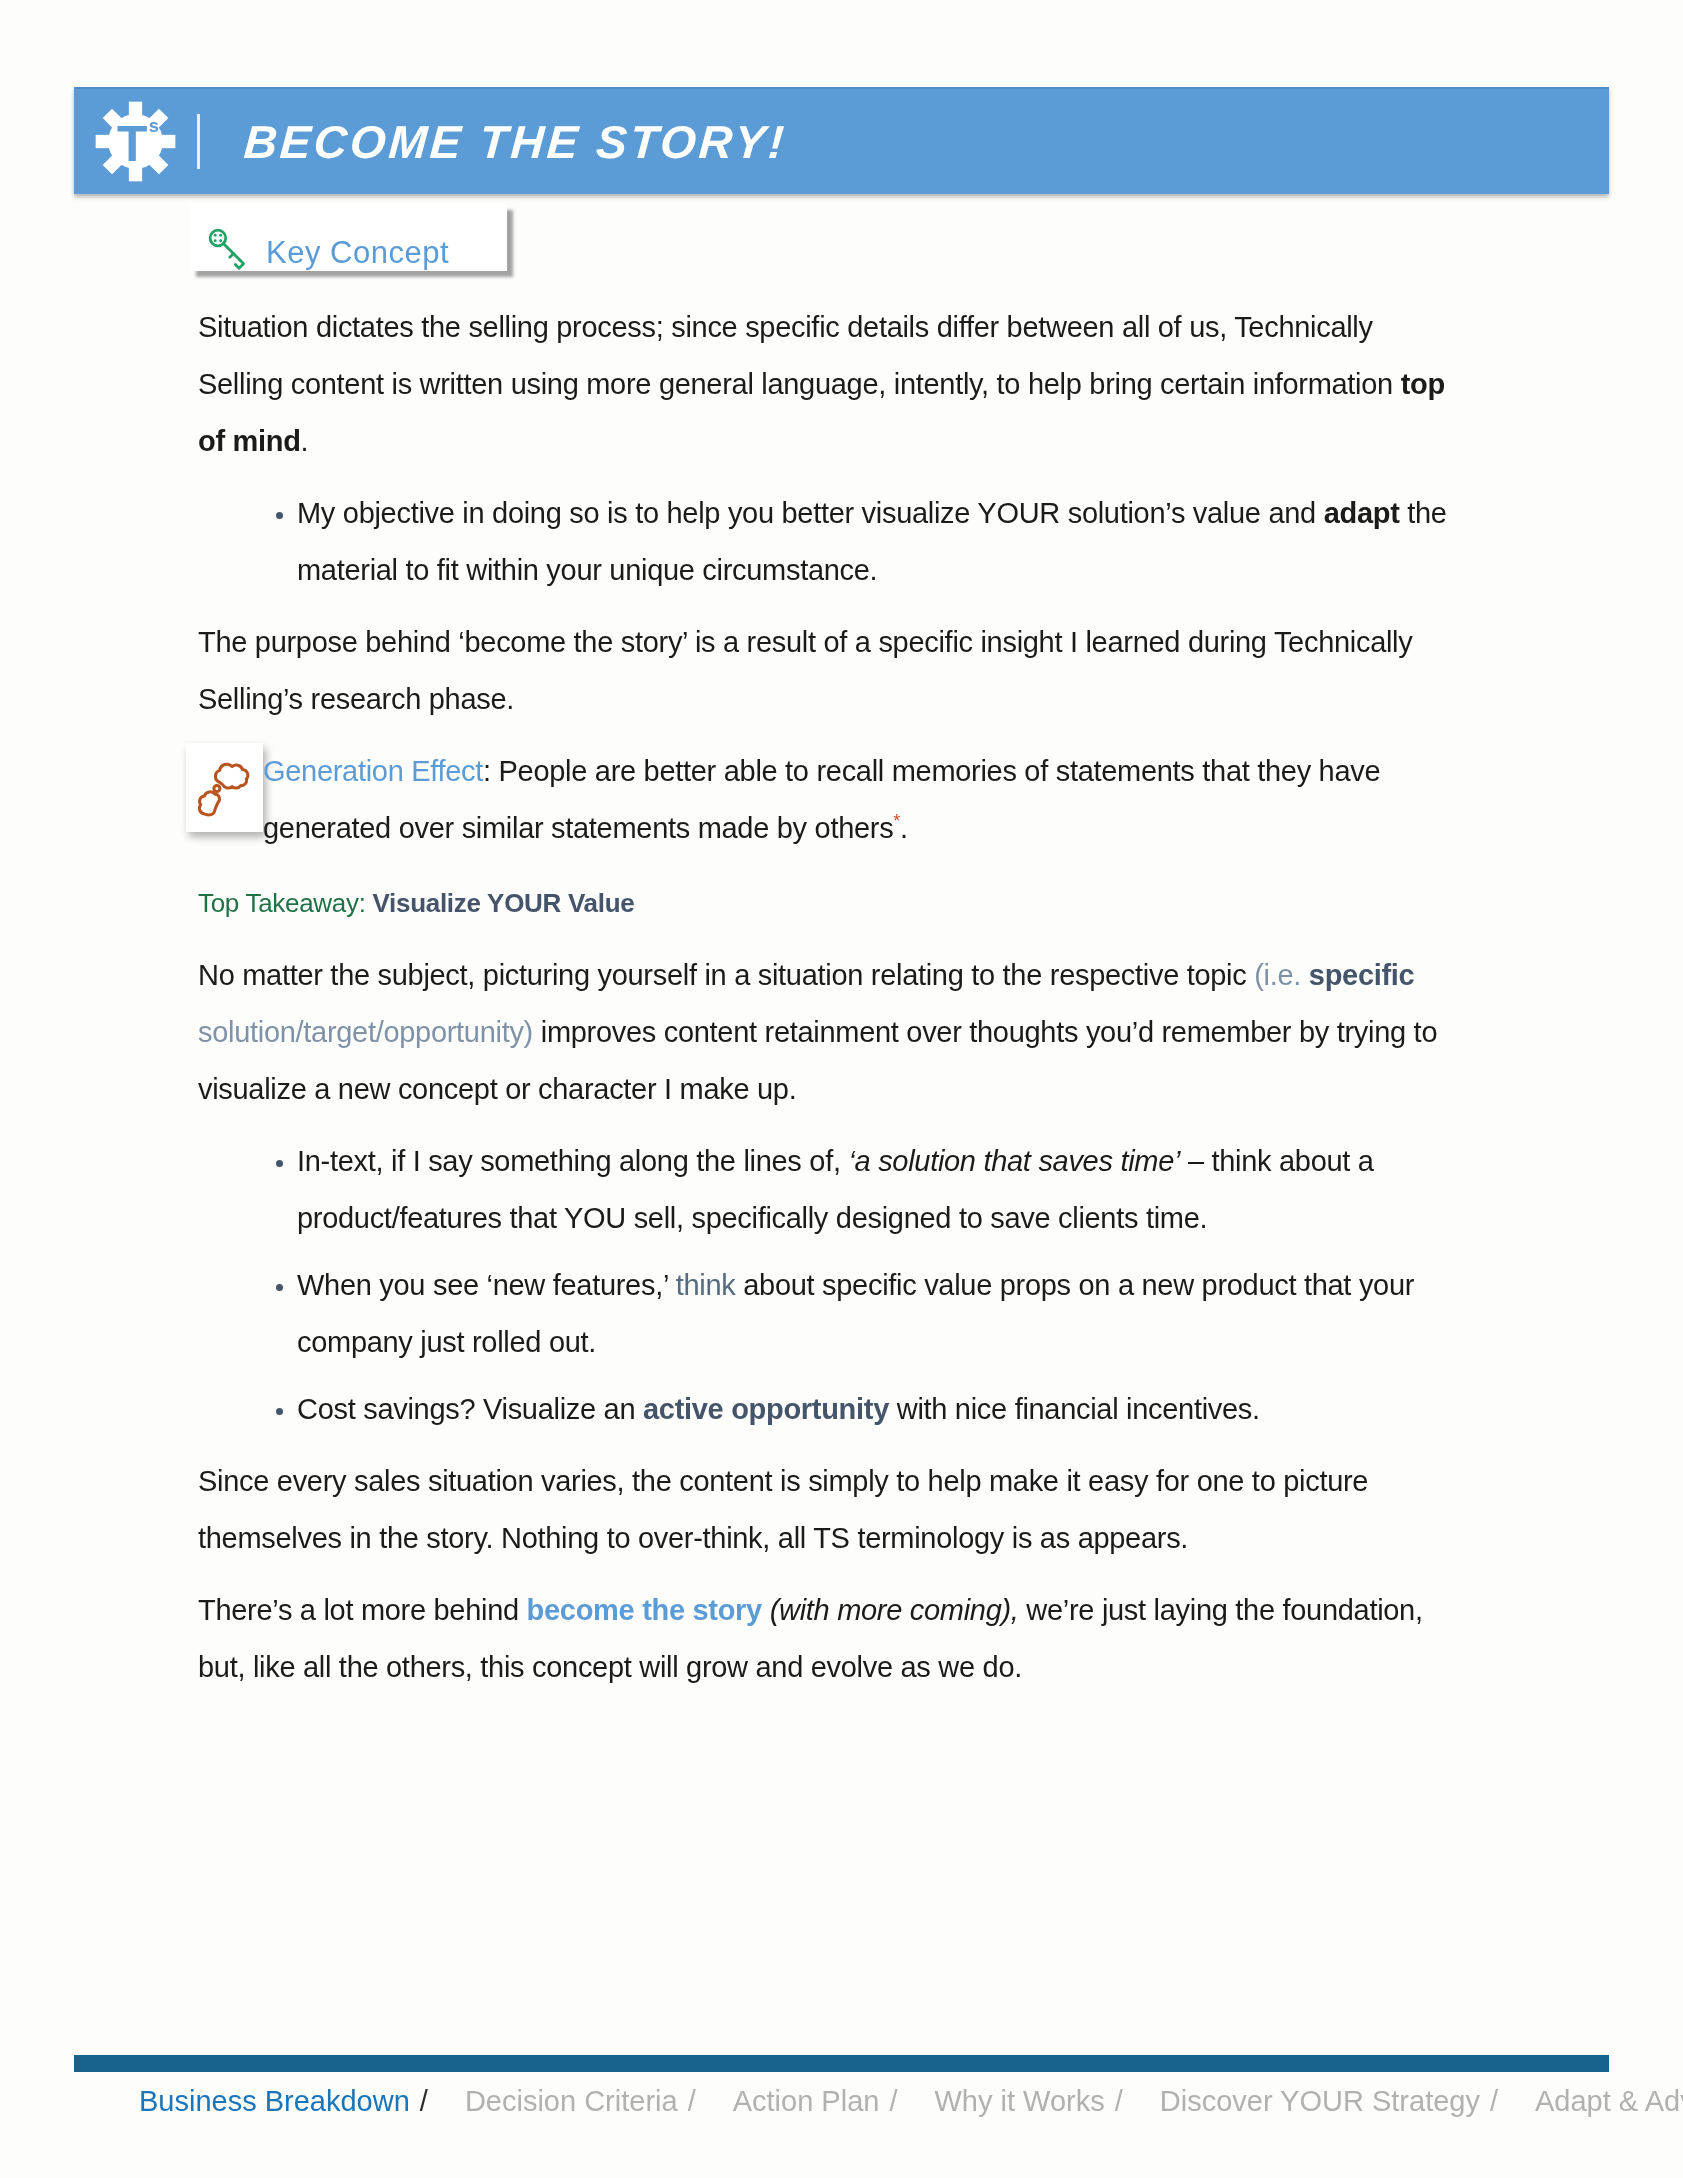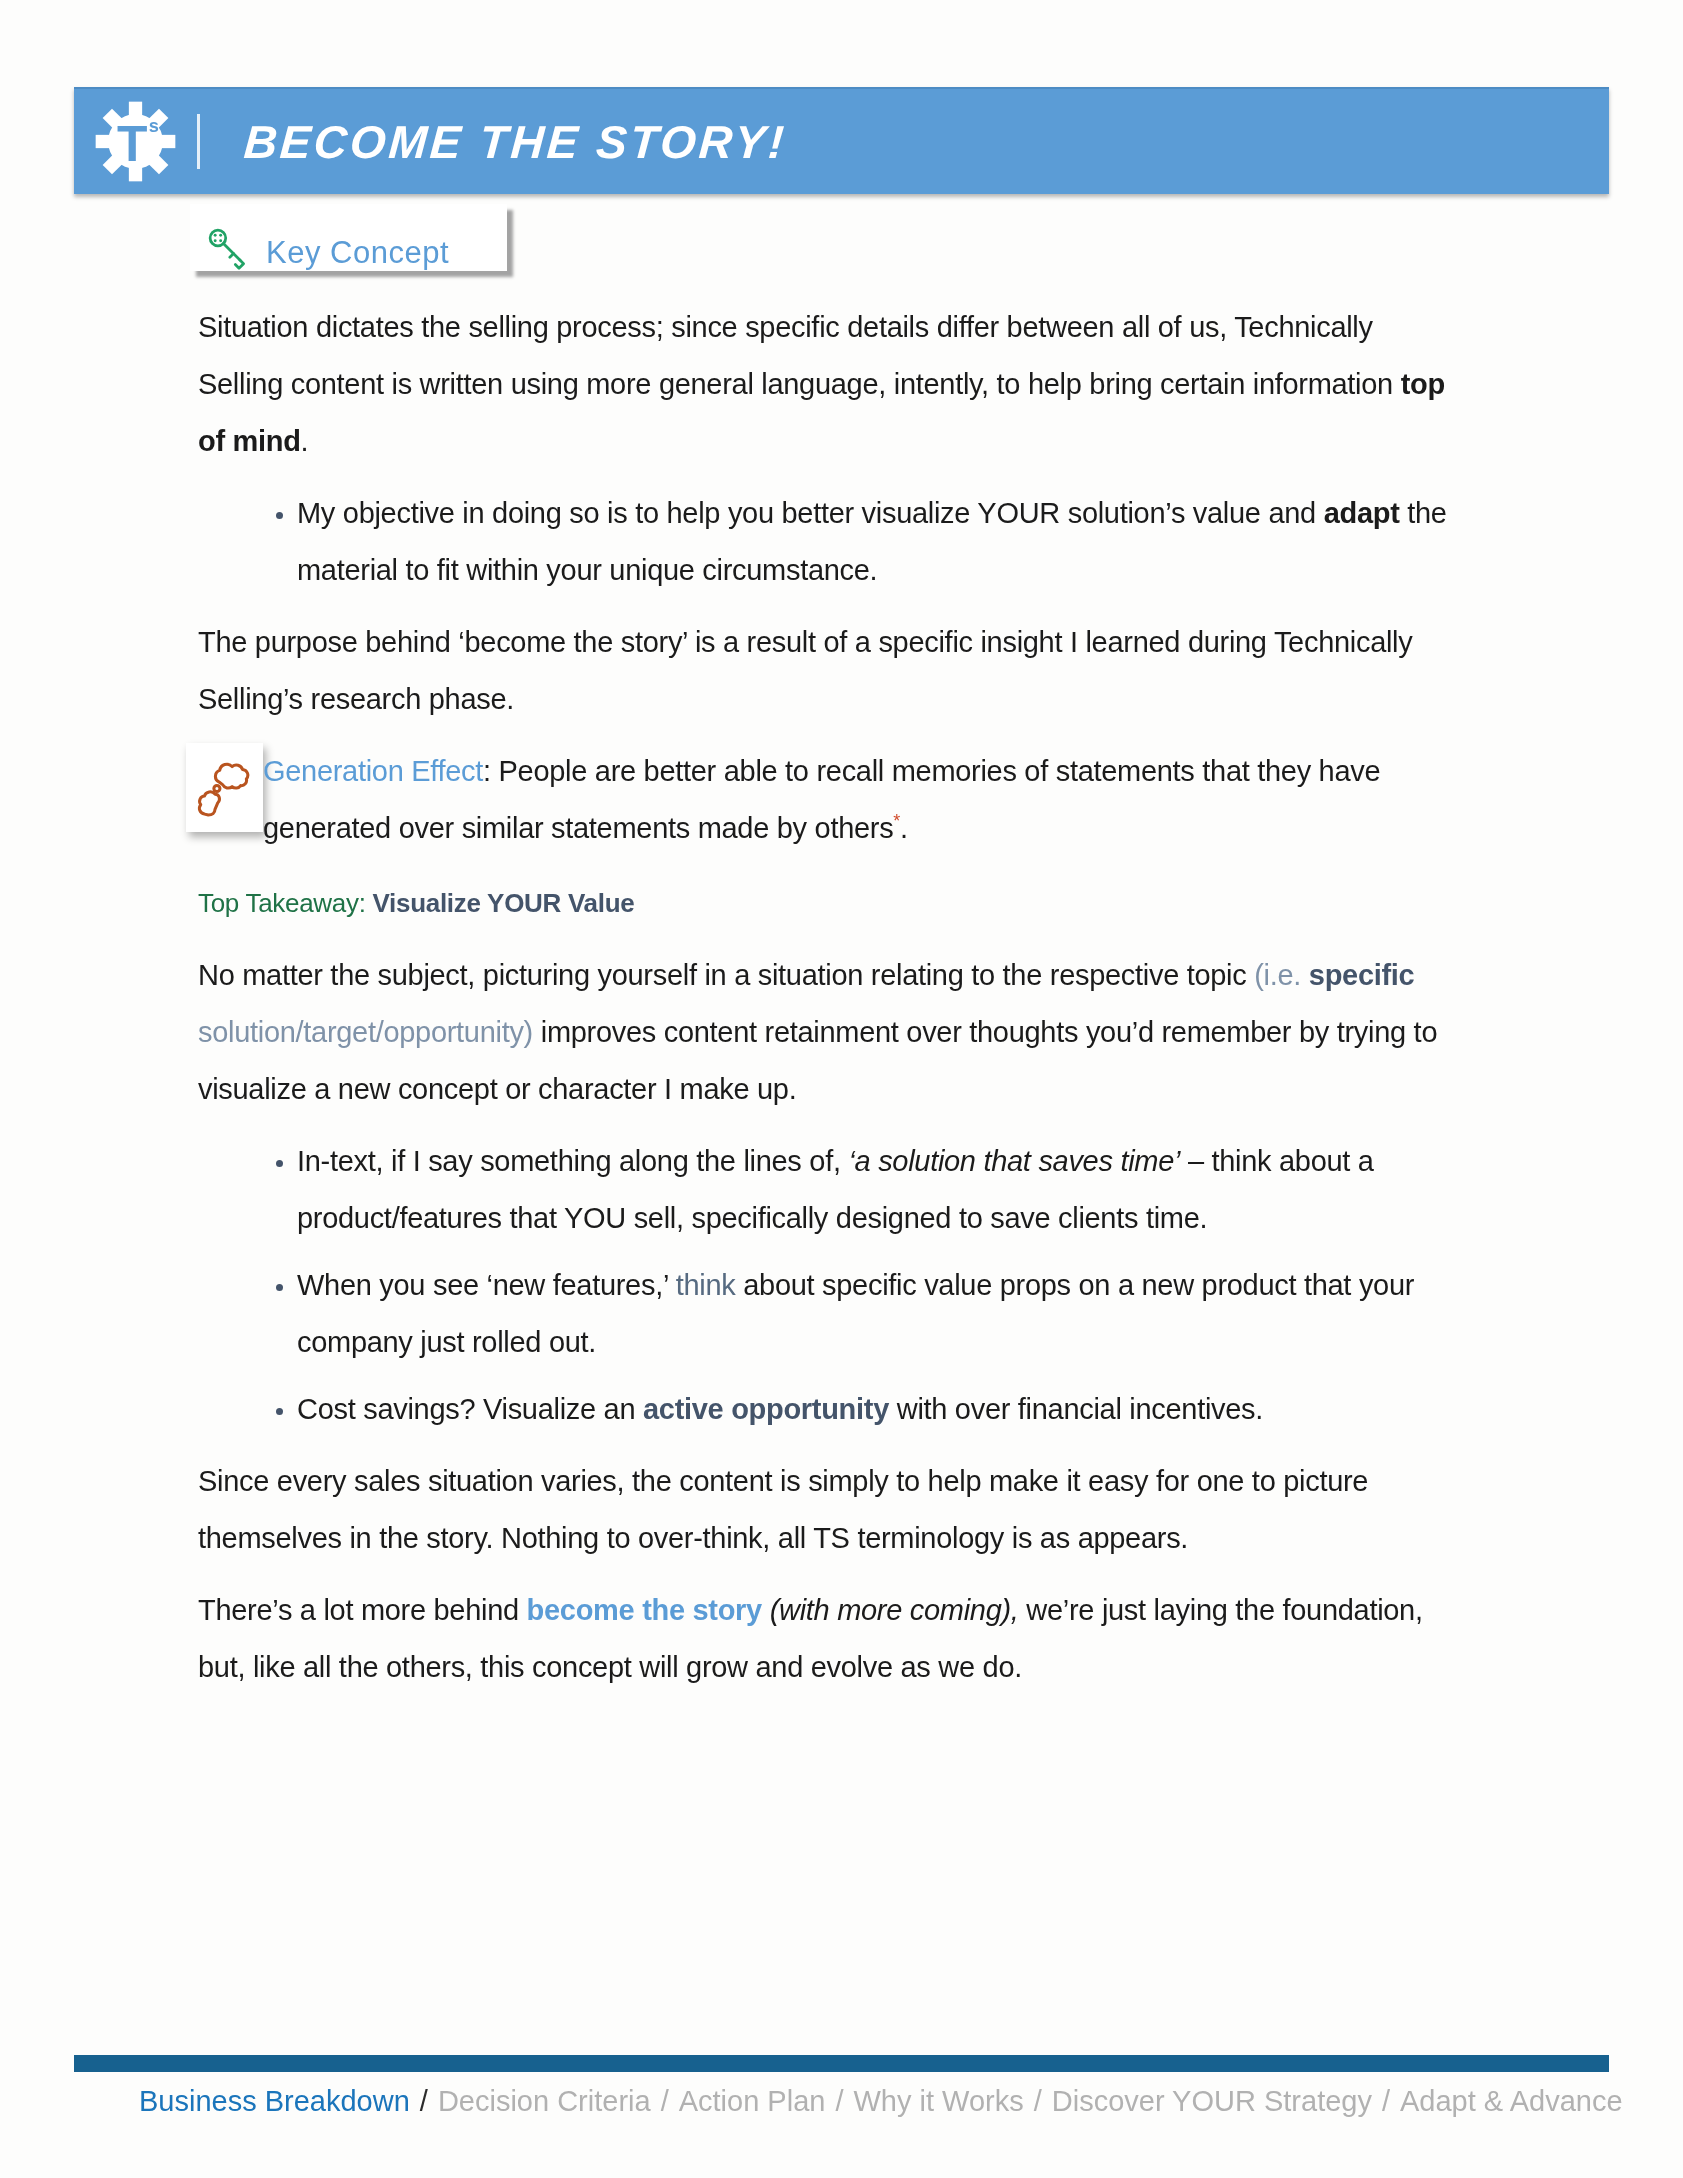--- a/index.html
+++ b/index.html
@@ -48,21 +48,21 @@
   .gen-icon-box{
     width:77px;height:89px;background:#ffffff;flex:0 0 auto;
     box-shadow:3px 5px 8px rgba(0,0,0,.3);display:flex;align-items:center;justify-content:center;
   }
   .gen-text{width:1148px;}
   .takeaway{font-size:26px;}
   
   .footer-bar{position:absolute;left:74px;top:2055px;width:1535px;height:17px;background:#17618f;}
   .breadcrumb{position:absolute;left:139px;top:2085px;font-size:29px;white-space:nowrap;}
   .crumb-link{color:#1b75bb;cursor:pointer;}
-  .crumb{color:#b1b1b1;cursor:pointer;}
+  .crumb{color:#b1b1b1;cursor:pointer;margin-left:27px;}
   .crumb-sep-dark{color:#2b2b2b;margin:0 10px;}
   .crumb-sep{color:#b1b1b1;margin:0 10px;}
 </style>
 </head>
 <body>
 
 <div class="header">
   <svg class="logo" viewBox="0 0 100 100">
     <g fill="#ffffff">
       <circle cx="50" cy="50" r="33"></circle>
@@ -123,21 +123,21 @@
   </div>
 
   <p class="takeaway"><span class="green">Top Takeaway: </span><strong class="slate">Visualize YOUR Value</strong></p>
 
   <p><span>No matter the subject, picturing yourself in a situation relating to the respective topic </span><span class="slate-light">(i.e. </span><strong class="slate">specific</strong><span class="slate-light"> solution/target/opportunity)</span><span> improves content retainment over thoughts you’d remember by trying to visualize a new concept or character I make up.</span></p>
 
 
   <ul class="bullets">
     <li><span>In-text, if I say something along the lines of, </span><span class="ital">‘a solution that saves time’</span><span> – think about a product/features that YOU sell, specifically designed to save clients time.</span></li>
     <li><span>When you see ‘new features,’ </span><span class="slate-mid">think</span><span> about specific value props on a new product that your company just rolled out.</span></li>
-    <li><span>Cost savings? Visualize an </span><strong class="slate">active opportunity</strong><span> with over financial incentives.</span></li>
+    <li><span>Cost savings? Visualize an </span><strong class="slate">active opportunity</strong><span> with nice financial incentives.</span></li>
   </ul>
 
   <p><span>Since every sales situation varies, the content is simply to help make it easy for one to picture themselves in the story. Nothing to over-think, all TS terminology is as appears.</span></p>
 
   <p><span>There’s a lot more behind </span><strong class="blue">become the story</strong><span class="ital"> (with more coming),</span><span> we’re just laying the foundation, but, like all the others, this concept will grow and evolve as we do.</span></p>
 
 </div>
 
 <div class="footer-bar"></div>
 <div class="breadcrumb">

